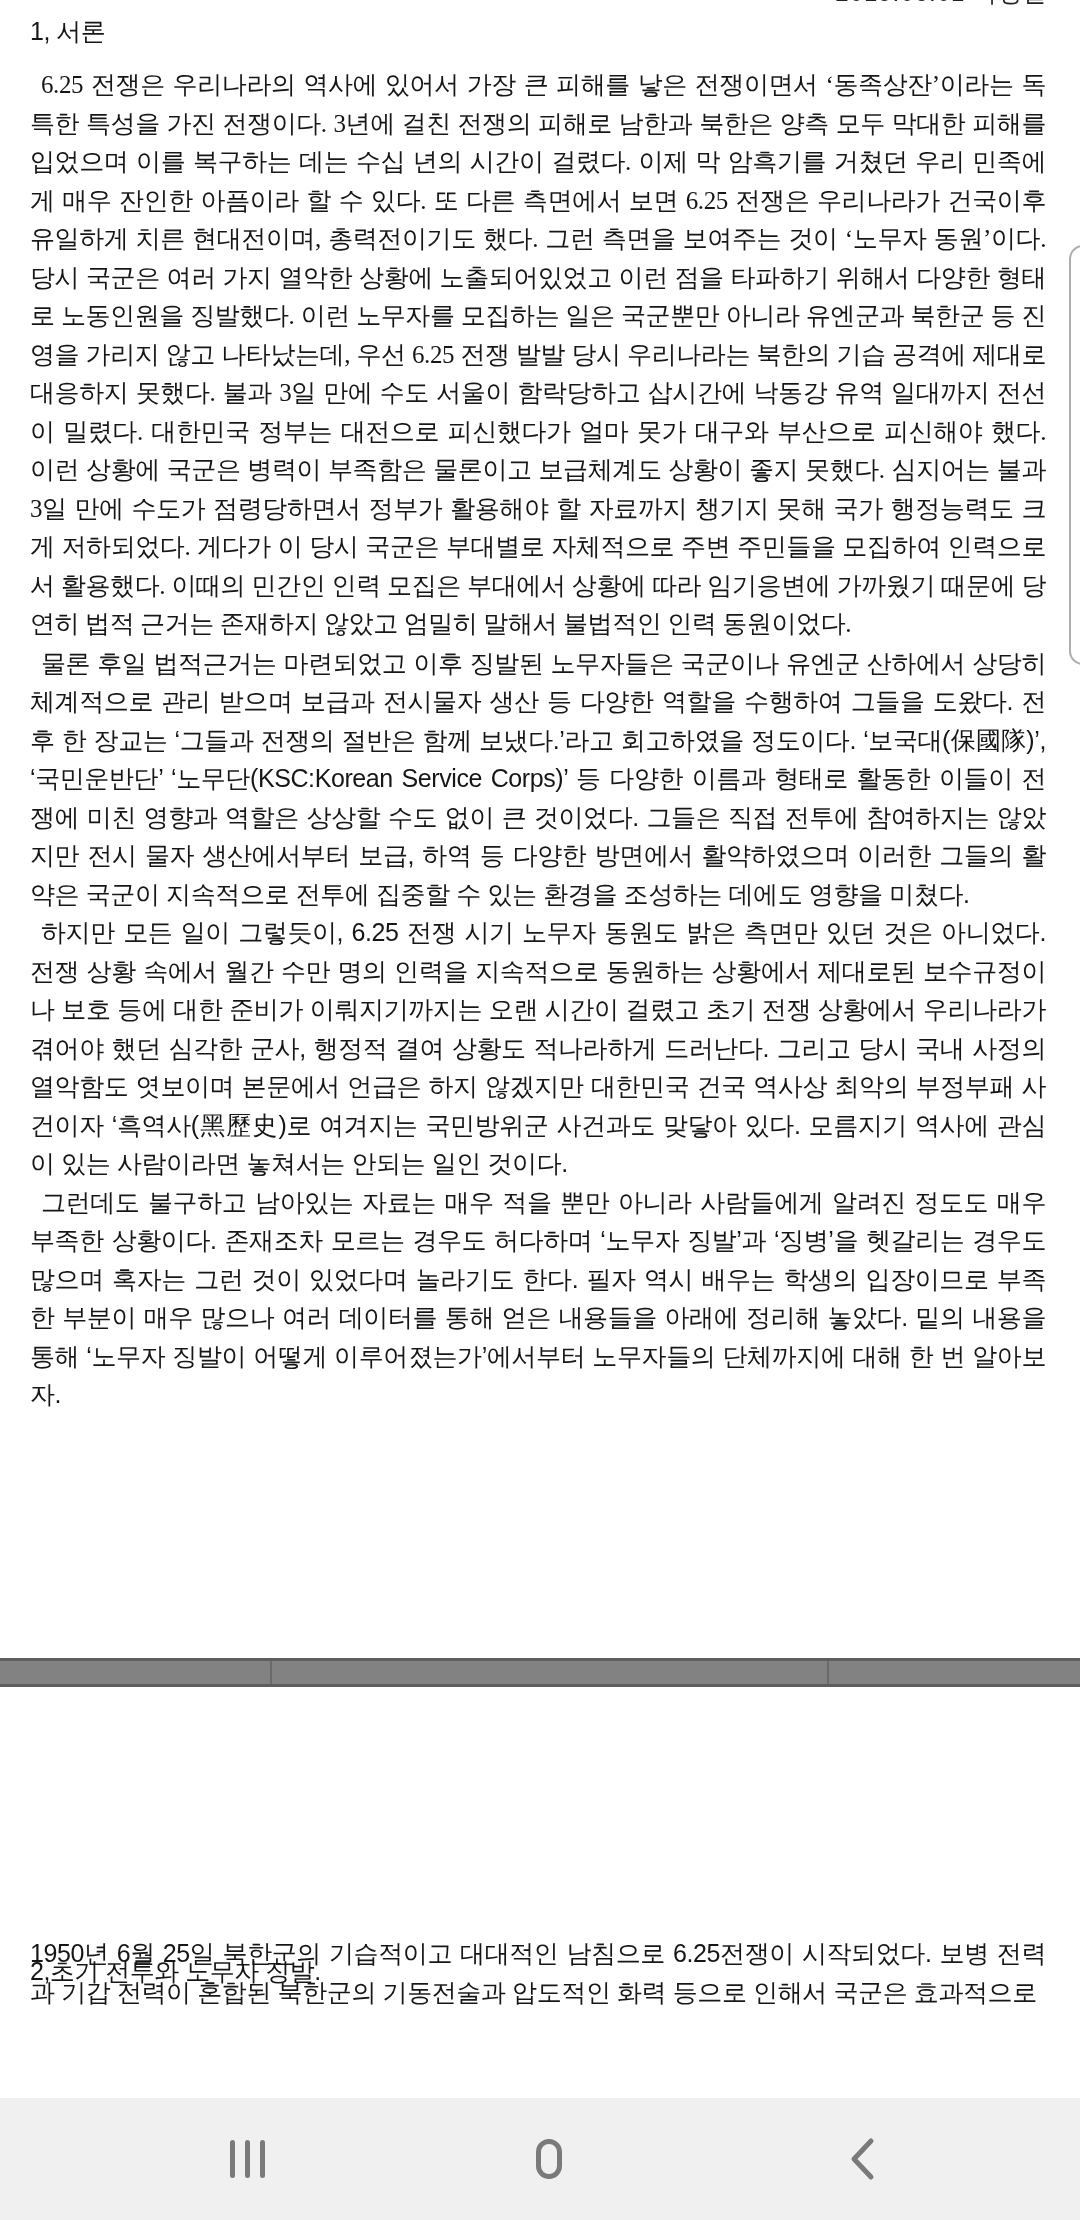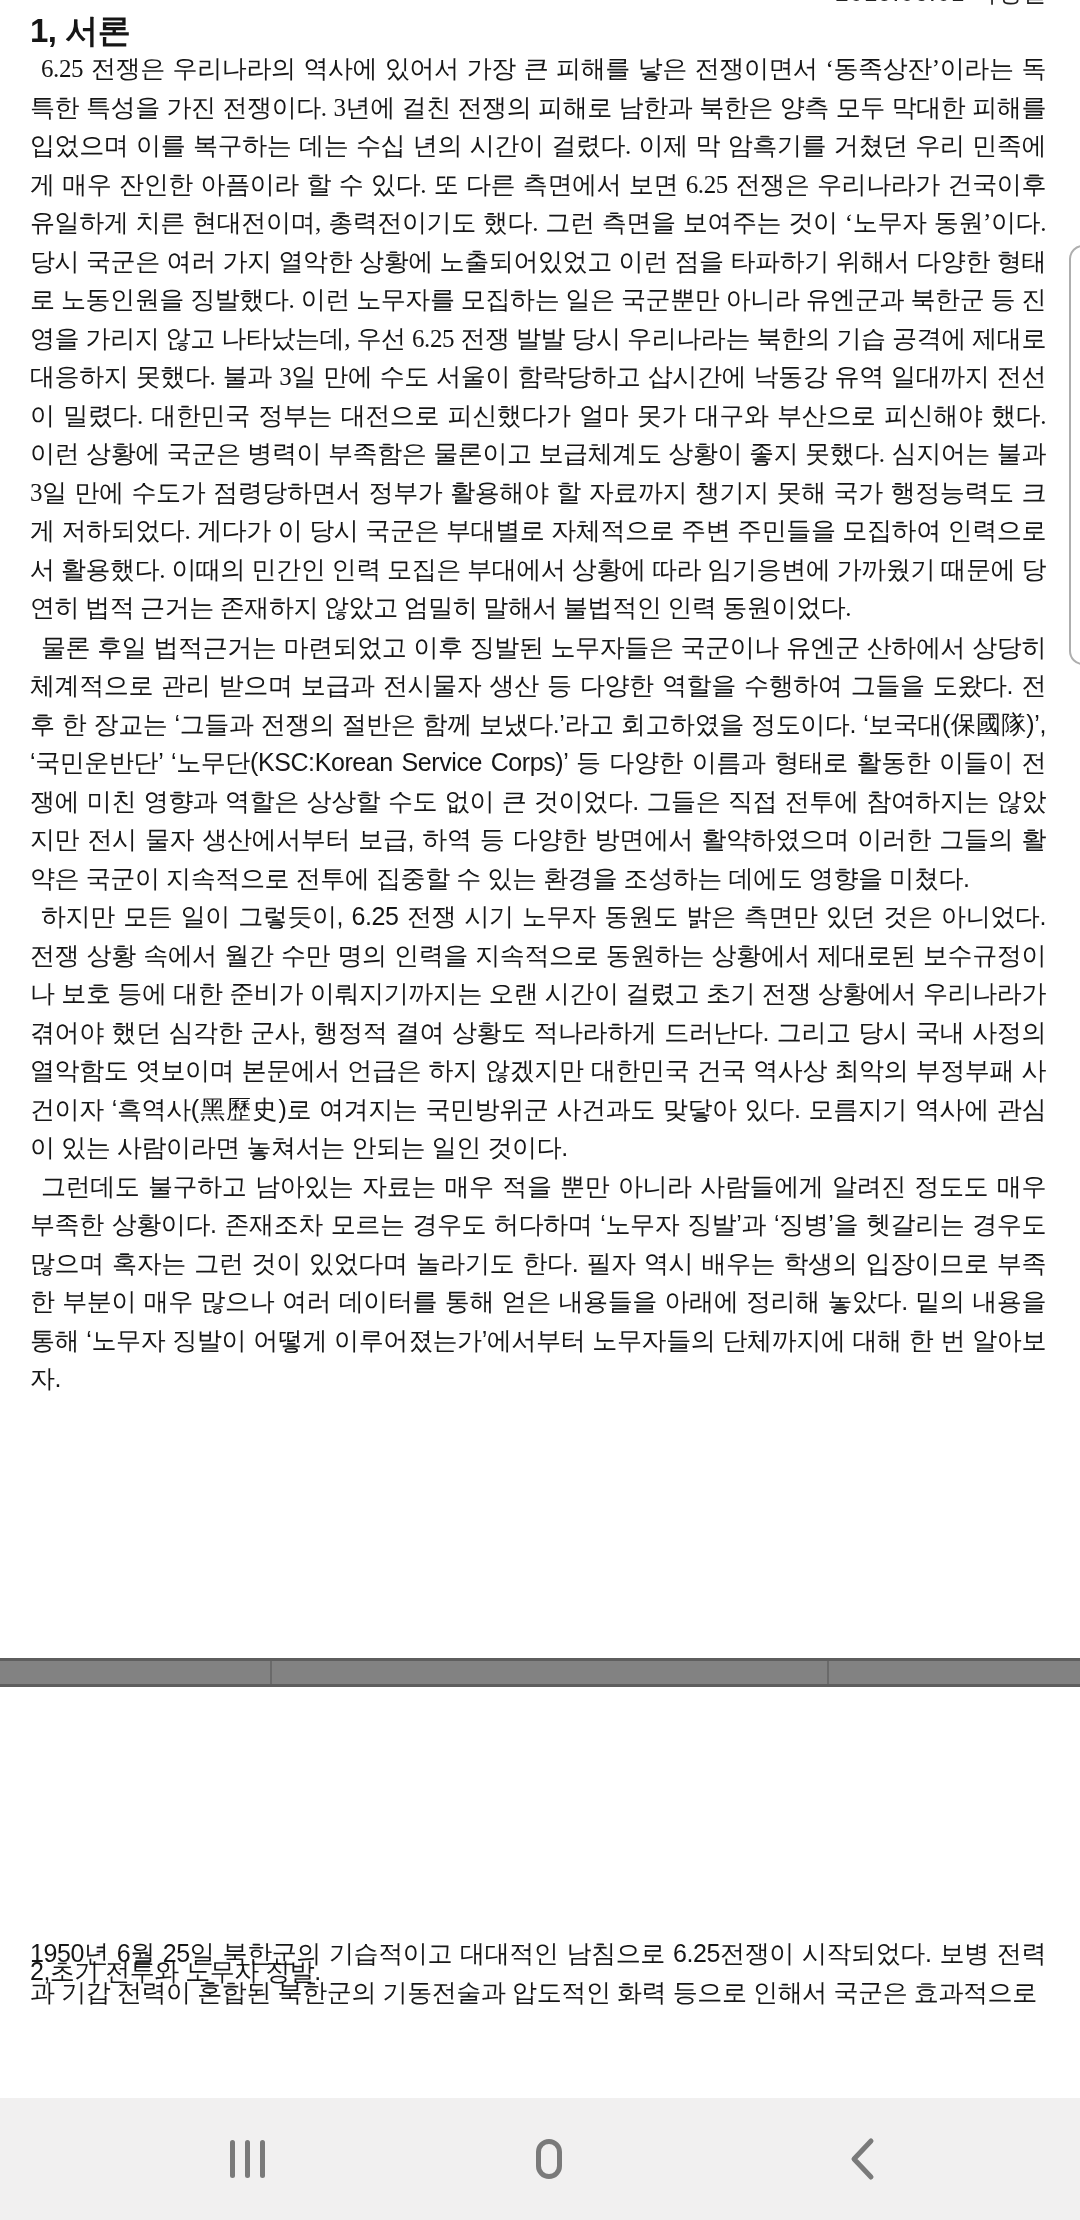--- a/index.html
+++ b/index.html
@@ -14,21 +14,21 @@
   .clip-header{
     position:absolute;top:0;right:32px;height:9px;overflow:hidden;
     color:#222222;
   }
   .clip-header span{display:block;margin-top:-22px;font-size:24px;line-height:30px;letter-spacing:1px;}
 
   
   .doc{
     position:absolute;left:30px;top:12px;width:1016px;color:#161616;
   }
-  .h1{font-size:33px;line-height:38px;margin:0 0 0 0;letter-spacing:-0.5px;font-weight:bold;}
+  .h1{font-size:25px;line-height:38px;margin:0 0 16px 0;letter-spacing:-0.5px;}
   .para{
     margin:0;font-size:25px;line-height:38.5px;
     text-align:justify;word-break:break-all;
     letter-spacing:-0.4px;text-indent:11px;color:#161616;
   }
   .doc .para:first-of-type{margin-top:0;font-family:Liberation Serif, serif;}
   .sec2-title{
     position:absolute;left:30px;top:1952px;width:1016px;
     font-size:25px;line-height:38px;color:#161616;letter-spacing:-0.5px;
   }

